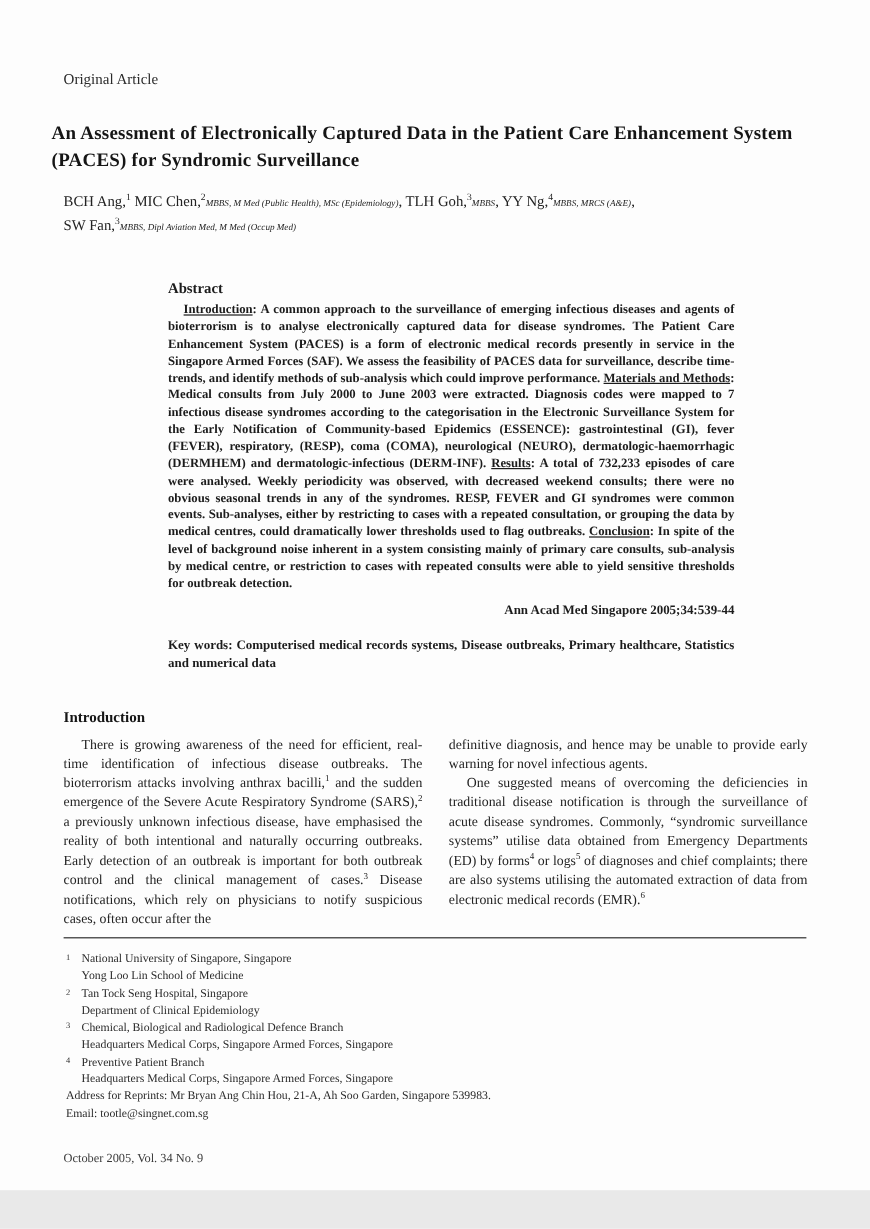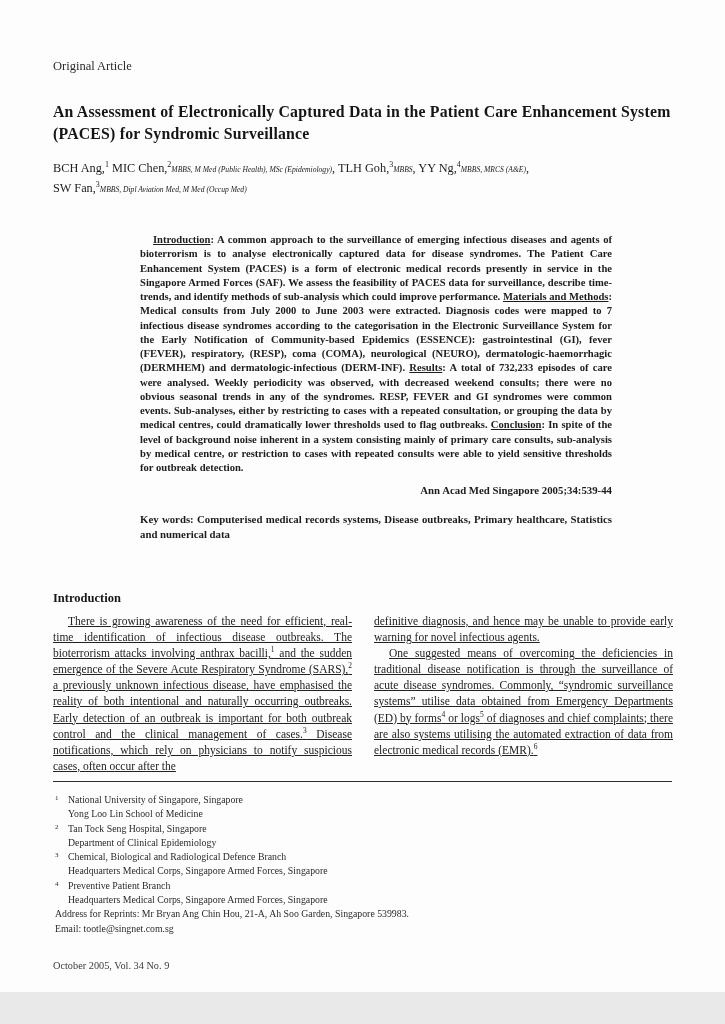--- a/index.html
+++ b/index.html
@@ -7,37 +7,37 @@
     position:relative;
     width:725px; height:992px;
     margin:0 auto;
     background:#fdfdfd;
     color:#222;
     font-family:"Liberation Serif", serif;
     overflow:hidden;
     box-sizing:border-box;
   }
   .kicker { position:absolute; left:53px; top:59px; font-size:12.5px; color:#2a2a2a; }
-  .title  { position:absolute; left:53px; top:101px; width:622px; font-size:15.8px; font-weight:bold; line-height:22px; color:#151515; letter-spacing:0.2px; }
+  .title  { position:absolute; left:43px; top:101px; width:622px; font-size:15.8px; font-weight:bold; line-height:22px; color:#151515; letter-spacing:0.2px; }
   .authors { position:absolute; left:53px; top:147px; width:622px; font-size:12.3px; line-height:18px; color:#222;margin-top:12px; }
   .authors sup { font-size:8px; line-height:0; }
   .seg-cred { font-style:italic; font-size:7.6px; }
 
   .abstract { position:absolute; left:140px; top:233px; width:472px; color:#1c1c1c; }
   .abstract-heading { font-size:12.3px; font-weight:bold; margin:0 0 4px 0; }
   .abstract-body { font-size:10.6px; font-weight:bold; line-height:14.25px; text-align:justify; text-indent:13px; margin:0; }
   .seg-u { text-decoration:underline; }
   .citation { font-size:10.8px; font-weight:bold; text-align:right; margin-top:9px; }
   .keywords { font-size:10.8px; font-weight:bold; line-height:14.5px; text-align:justify; margin-top:16px; }
 
   .intro { position:absolute; left:53px; top:591px; width:620px; color:#222; }
   .intro-heading { font-size:12.5px; font-weight:bold; margin:0 0 7px 0; color:#161616; }
   .columns { display:flex; gap:22px; }
   .col { flex:1 1 0; font-size:11.5px; line-height:16.1px; text-align:justify; }
-  .col p { margin:0;text-decoration:underline; }
+  .col p { margin:0; }
   .col p.indent { text-indent:15px; }
   .col sup { font-size:7.5px; line-height:0; }
 
   .footnote-area { position:absolute; left:53px; top:781px; width:619px; }
   .footnote-rule { border:none; border-top:1.6px solid #2f2f2f; margin:0 0 11px 0; }
   .footnotes { font-size:9.8px; line-height:14.3px; color:#2a2a2a; }
   .footnote-item { display:flex; }
   .fn-num { flex:none; width:13px; font-size:7px; vertical-align:super; position:relative; top:-2px; padding-left:2px; }
   .fn-lines { flex:1; }
   .fn-extra { margin-left:2px; }
@@ -52,20 +52,21 @@
   <div class="kicker">Original Article</div>
 
   <h1 class="title" style="margin:0;">An Assessment of Electronically Captured Data in the Patient Care Enhancement System (PACES) for Syndromic Surveillance</h1>
 
   <div class="authors">
     <div><span>BCH Ang,</span><sup>1</sup><span> MIC Chen,</span><sup>2</sup><span class="seg-cred">MBBS, M Med (Public Health), MSc (Epidemiology)</span><span>, TLH Goh,</span><sup>3</sup><span class="seg-cred">MBBS</span><span>, YY Ng,</span><sup>4</sup><span class="seg-cred">MBBS, MRCS (A&amp;E)</span><span>,</span></div>
     <div><span>SW Fan,</span><sup>3</sup><span class="seg-cred">MBBS, Dipl Aviation Med, M Med (Occup Med)</span></div>
   </div>
 
   <div class="abstract">
+    <h2 class="abstract-heading">Abstract</h2>
     <p class="abstract-body"><span class="seg-u">Introduction</span><span>: A common approach to the surveillance of emerging infectious diseases and agents of bioterrorism is to analyse electronically captured data for disease syndromes. The Patient Care Enhancement System (PACES) is a form of electronic medical records presently in service in the Singapore Armed Forces (SAF). We assess the feasibility of PACES data for surveillance, describe time-trends, and identify methods of sub-analysis which could improve performance. </span><span class="seg-u">Materials and Methods</span><span>: Medical consults from July 2000 to June 2003 were extracted. Diagnosis codes were mapped to 7 infectious disease syndromes according to the categorisation in the Electronic Surveillance System for the Early Notification of Community-based Epidemics (ESSENCE): gastrointestinal (GI), fever (FEVER), respiratory, (RESP), coma (COMA), neurological (NEURO), dermatologic-haemorrhagic (DERMHEM) and dermatologic-infectious (DERM-INF). </span><span class="seg-u">Results</span><span>: A total of 732,233 episodes of care were analysed. Weekly periodicity was observed, with decreased weekend consults; there were no obvious seasonal trends in any of the syndromes. RESP, FEVER and GI syndromes were common events. Sub-analyses, either by restricting to cases with a repeated consultation, or grouping the data by medical centres, could dramatically lower thresholds used to flag outbreaks. </span><span class="seg-u">Conclusion</span><span>: In spite of the level of background noise inherent in a system consisting mainly of primary care consults, sub-analysis by medical centre, or restriction to cases with repeated consults were able to yield sensitive thresholds for outbreak detection.</span></p>
     <div class="citation">Ann Acad Med Singapore 2005;34:539-44</div>
     <div class="keywords">Key words: Computerised medical records systems, Disease outbreaks, Primary healthcare, Statistics and numerical data</div>
   </div>
 
   <div class="intro">
     <h2 class="intro-heading">Introduction</h2>
     <div class="columns">
       <div class="col">
         <p class="indent"><span>There is growing awareness of the need for efficient, real-time identification of infectious disease outbreaks. The bioterrorism attacks involving anthrax bacilli,</span><sup>1</sup><span> and the sudden emergence of the Severe Acute Respiratory Syndrome (SARS),</span><sup>2</sup><span> a previously unknown infectious disease, have emphasised the reality of both intentional and naturally occurring outbreaks. Early detection of an outbreak is important for both outbreak control and the clinical management of cases.</span><sup>3</sup><span> Disease notifications, which rely on physicians to notify suspicious cases, often occur after the</span></p>

